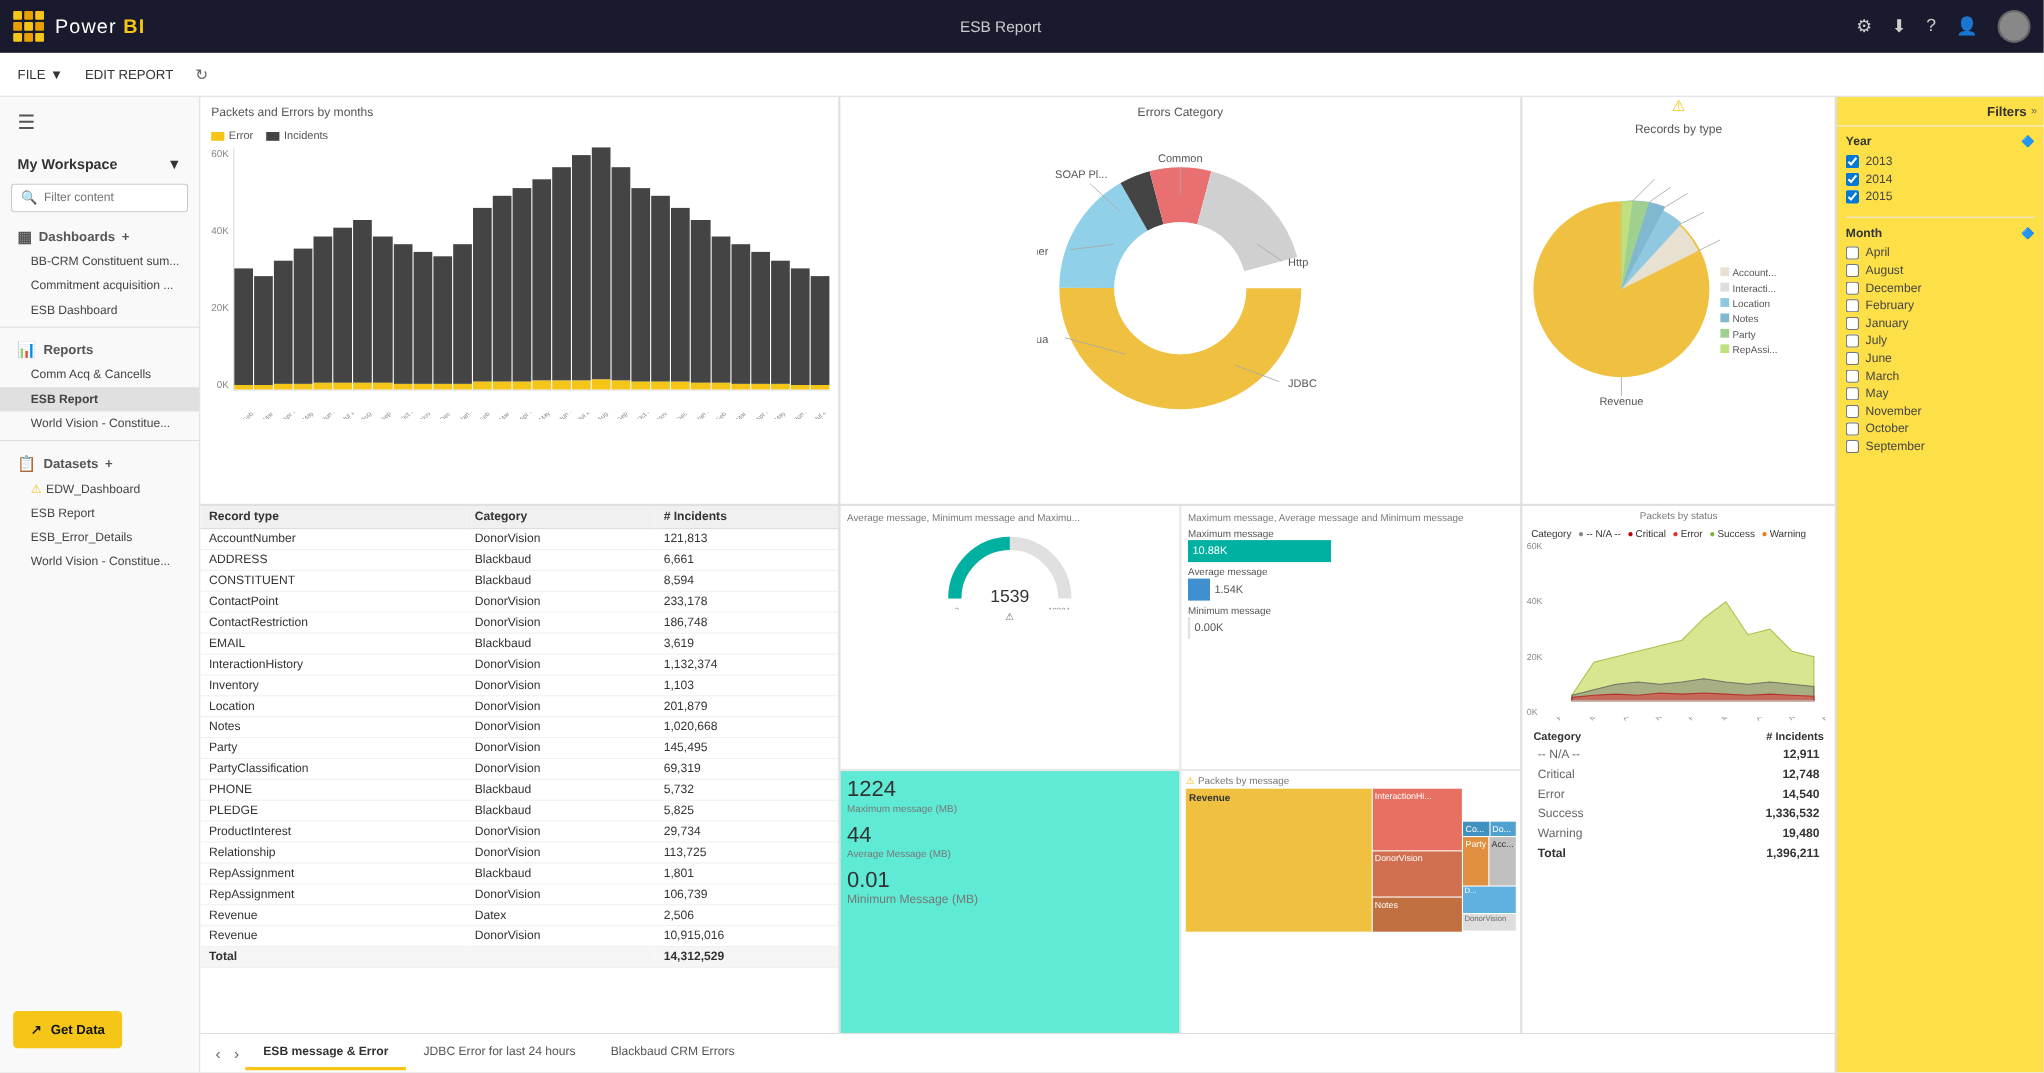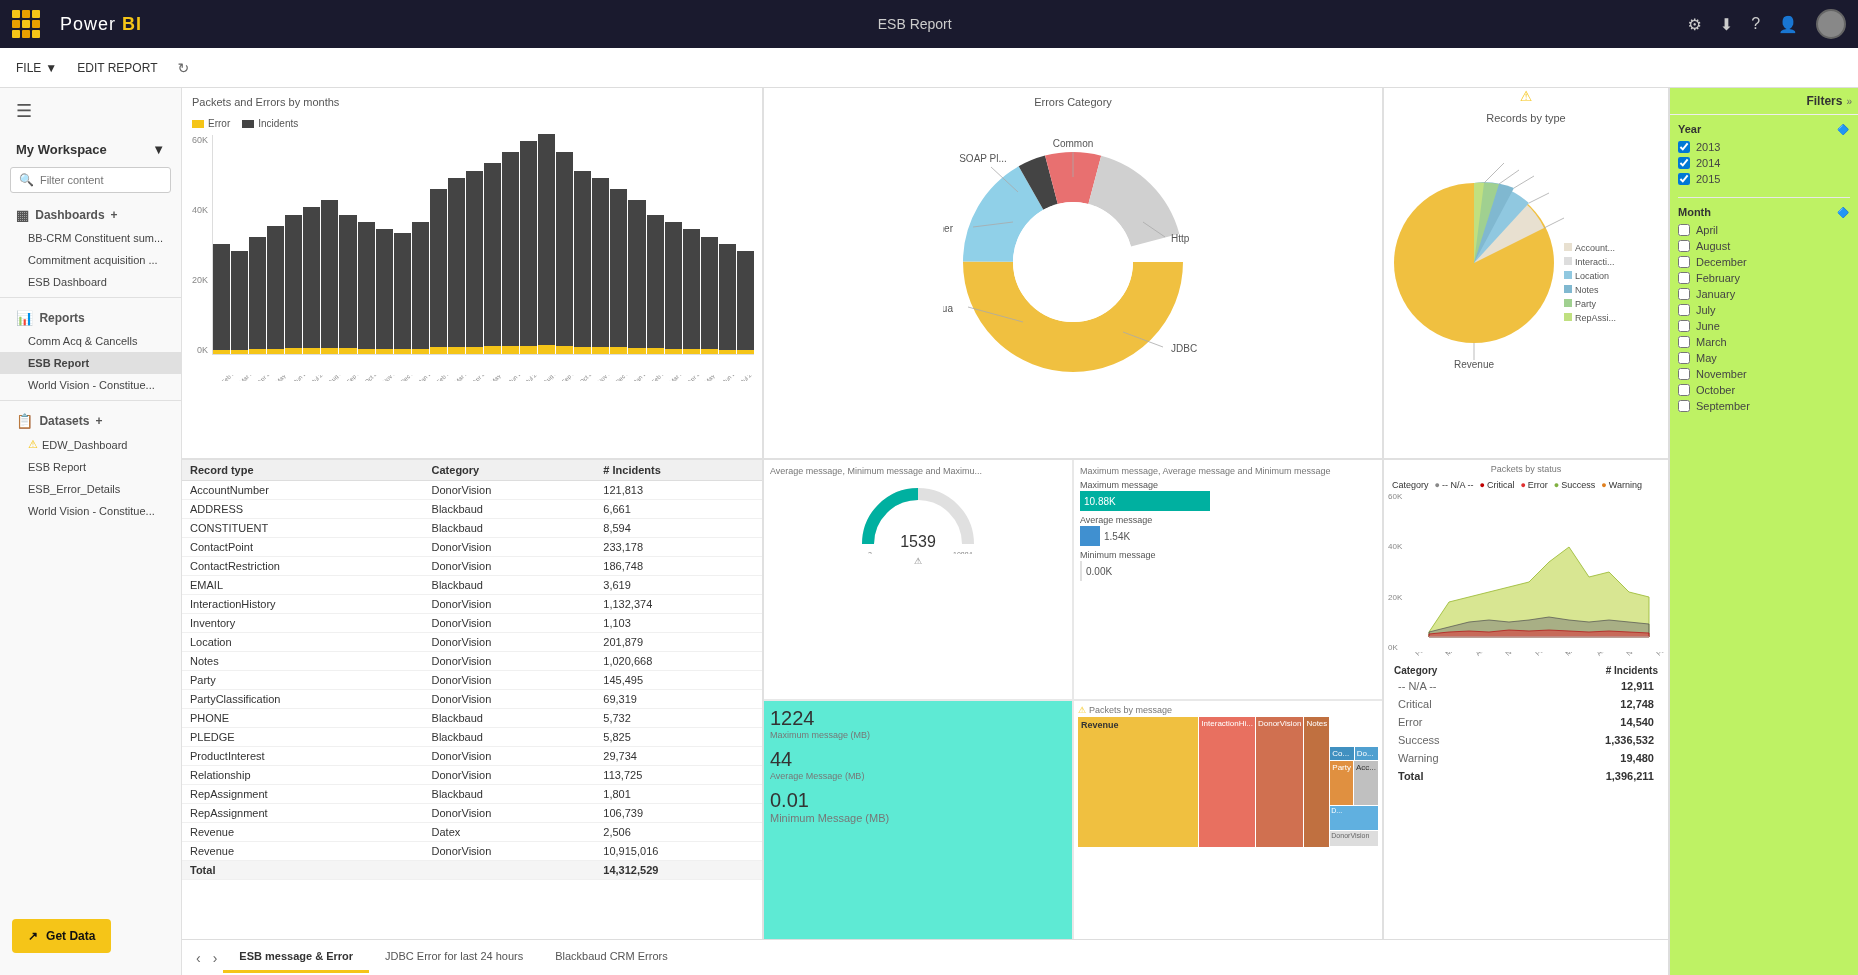--- a/index.html
+++ b/index.html
@@ -11,21 +11,21 @@
       height: 48px;
       display: flex;
       align-items: center;
       padding: 0 12px;
       gap: 12px;
       position: relative;
     }
     .top-nav-logo {
       display: flex;
       align-items: center;
-      gap: 20px;
+      gap: 10px;
     }
     .logo-grid {
       width: 28px; height: 28px;
       display: grid;
       grid-template-columns: 1fr 1fr 1fr;
       grid-template-rows: 1fr 1fr 1fr;
       gap: 2px;
     }
     .logo-cell { background: #f5c518; border-radius: 1px; }
     .logo-cell:nth-child(1){background:#f5c518;}
@@ -776,21 +776,21 @@
             </div>
           </div>
 
           <div style="background:#fff;padding:4px;overflow:hidden;">
             <div style="font-size:9px;color:#777;margin-bottom:2px;display:flex;align-items:center;gap:3px;">
               <span style="color:#f5c518;">⚠</span>
               <span>Packets by message</span>
             </div>
             <div style="display:flex;height:130px;gap:1px;">
               <div style="background:#f0c040;flex:3;display:flex;align-items:flex-start;padding:3px;font-size:9px;color:#333;font-weight:600;">Revenue</div>
-              <div style="display:flex;flex-direction:row;flex:1.5;gap:1px;">
+              <div style="display:flex;flex-direction:column;flex:1.5;gap:1px;">
                 <div style="background:#e87060;flex:1;display:flex;align-items:flex-start;padding:2px;font-size:8px;color:white;">InteractionHi...</div>
                 <div style="background:#d07050;flex:0.7;display:flex;align-items:flex-start;padding:2px;font-size:8px;color:white;">DonorVision</div>
                 <div style="background:#c07040;flex:0.5;display:flex;align-items:flex-start;padding:2px;font-size:8px;color:white;">Notes</div>
               </div>
               <div style="display:flex;flex-direction:column;flex:0.8;gap:1px;">
                 <div style="display:flex;gap:1px;flex:1;align-items:flex-end;">
                   <div style="background:#4090c0;flex:1;display:flex;align-items:flex-start;padding:2px;font-size:8px;color:white;">Co...</div>
                   <div style="background:#50a0d0;flex:1;display:flex;align-items:flex-start;padding:2px;font-size:8px;color:white;">Do...</div>
                 </div>
                 <div style="display:flex;gap:1px;flex:1;">
@@ -890,21 +890,21 @@
       <div class="tabs-bar">
         <span class="tab-nav-arrow">‹</span>
         <span class="tab-nav-arrow">›</span>
         <div class="tab active">ESB message &amp; Error</div>
         <div class="tab">JDBC Error for last 24 hours</div>
         <div class="tab">Blackbaud CRM Errors</div>
       </div>
 
     </div>
 
-    <div class="filter-panel-right" style="width:190px;background:#bef264;border-left:2px solid #ddd;overflow-y:auto;padding:0;">
+    <div class="filter-panel-right" style="width:190px;background:#fde047;border-left:2px solid #ddd;overflow-y:auto;padding:0;">
       <div style="display:flex;align-items:center;justify-content:flex-end;padding:6px;border-bottom:1px solid #eee;cursor:pointer;">
         <span style="font-size:12px;font-weight:600;color:#333;">Filters</span>
         <span style="margin-left:4px;font-size:10px;color:#666;">»</span>
       </div>
       <div style="padding:8px;">
 
         <div class="fp-section">
           <div class="fp-title">
             <span>Year</span>
             <span class="fp-clear">🔷</span>

